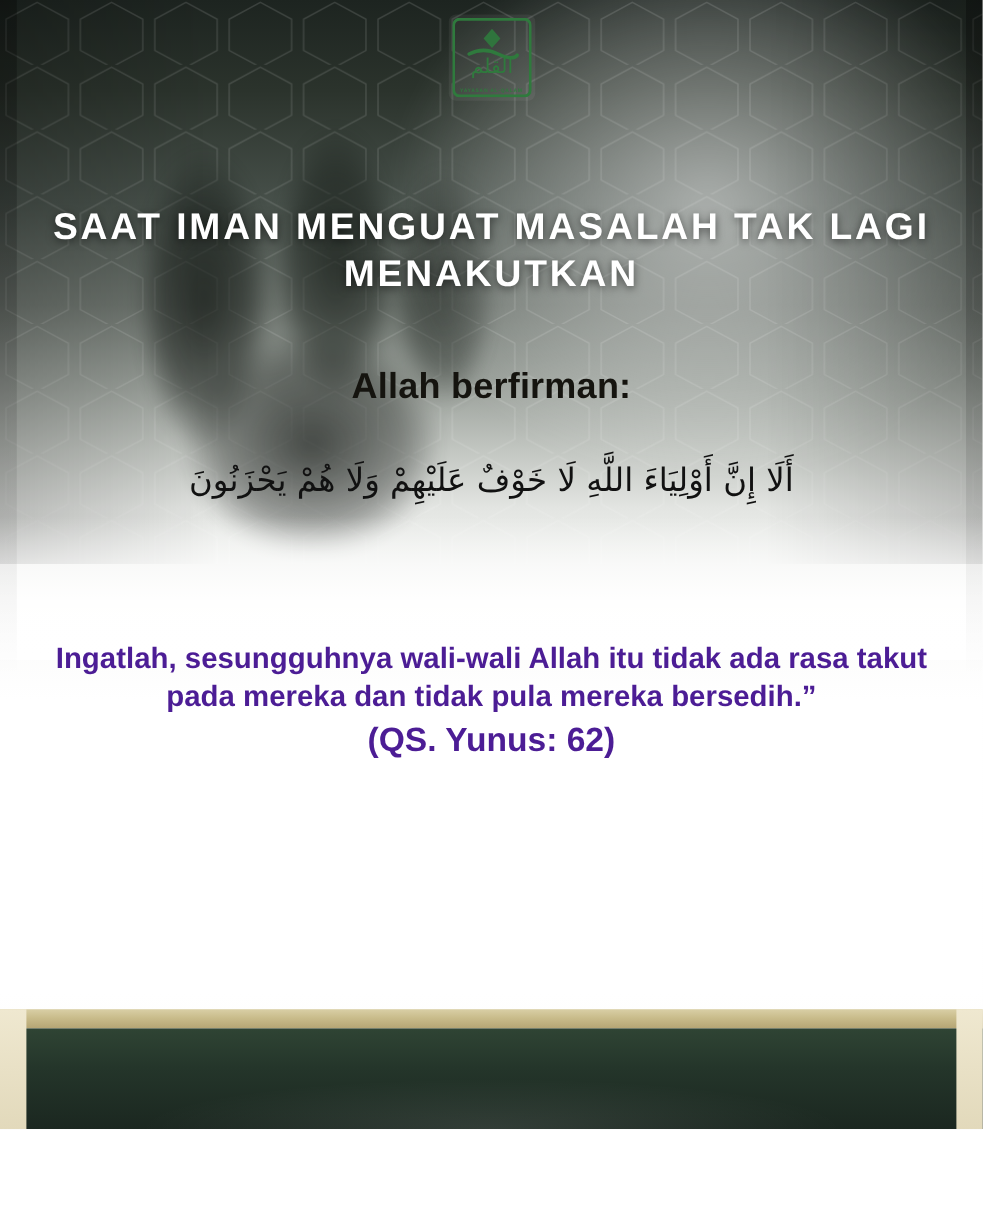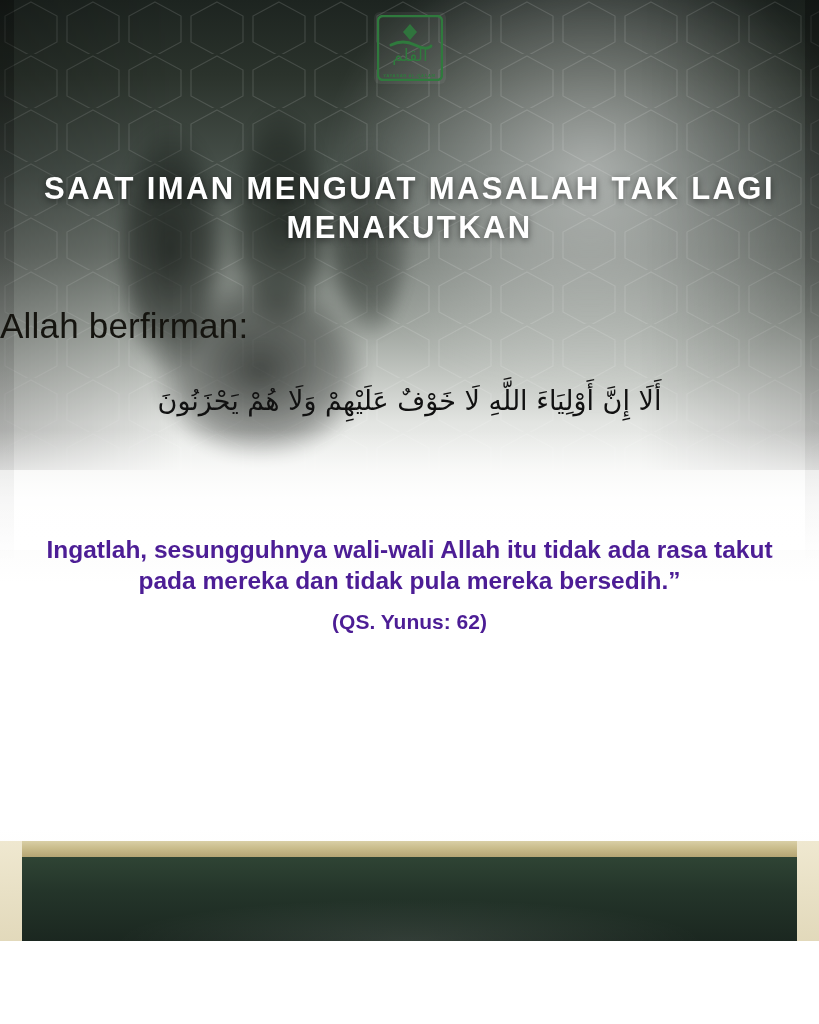--- a/index.html
+++ b/index.html
@@ -139,23 +139,24 @@
     box-sizing: border-box;
     text-shadow: 0 2px 7px rgba(0,0,0,0.55);
   }
 
   
   .subtitle {
     position: absolute;
     left: 0;
     right: 0;
     top: 306px;
+    text-align: center;
     color: #15140f;
-    font-size: 35px;
-    font-weight: normal;
+    font-size: 30px;
+    font-weight: bold;
     letter-spacing: 0.2px;
   }
 
   
   .arabic {
     position: absolute;
     left: 0;
     right: 0;
     top: 378px;
     text-align: center;
@@ -174,22 +175,22 @@
     left: 42px;
     right: 42px;
     top: 534px;
     text-align: center;
     color: #4c1d95;
     font-size: 24.5px;
     font-weight: bold;
     line-height: 1.28;
   }
   .reference {
-    margin-top: 12px;
-    font-size: 21px;
+    margin-top: 2px;
+    font-size: 28px;
     font-weight: bold;
   }
 
   
   .bottom-strip {
     position: absolute;
     left: 0;
     bottom: 0;
     width: 819px;
     height: 100px;

